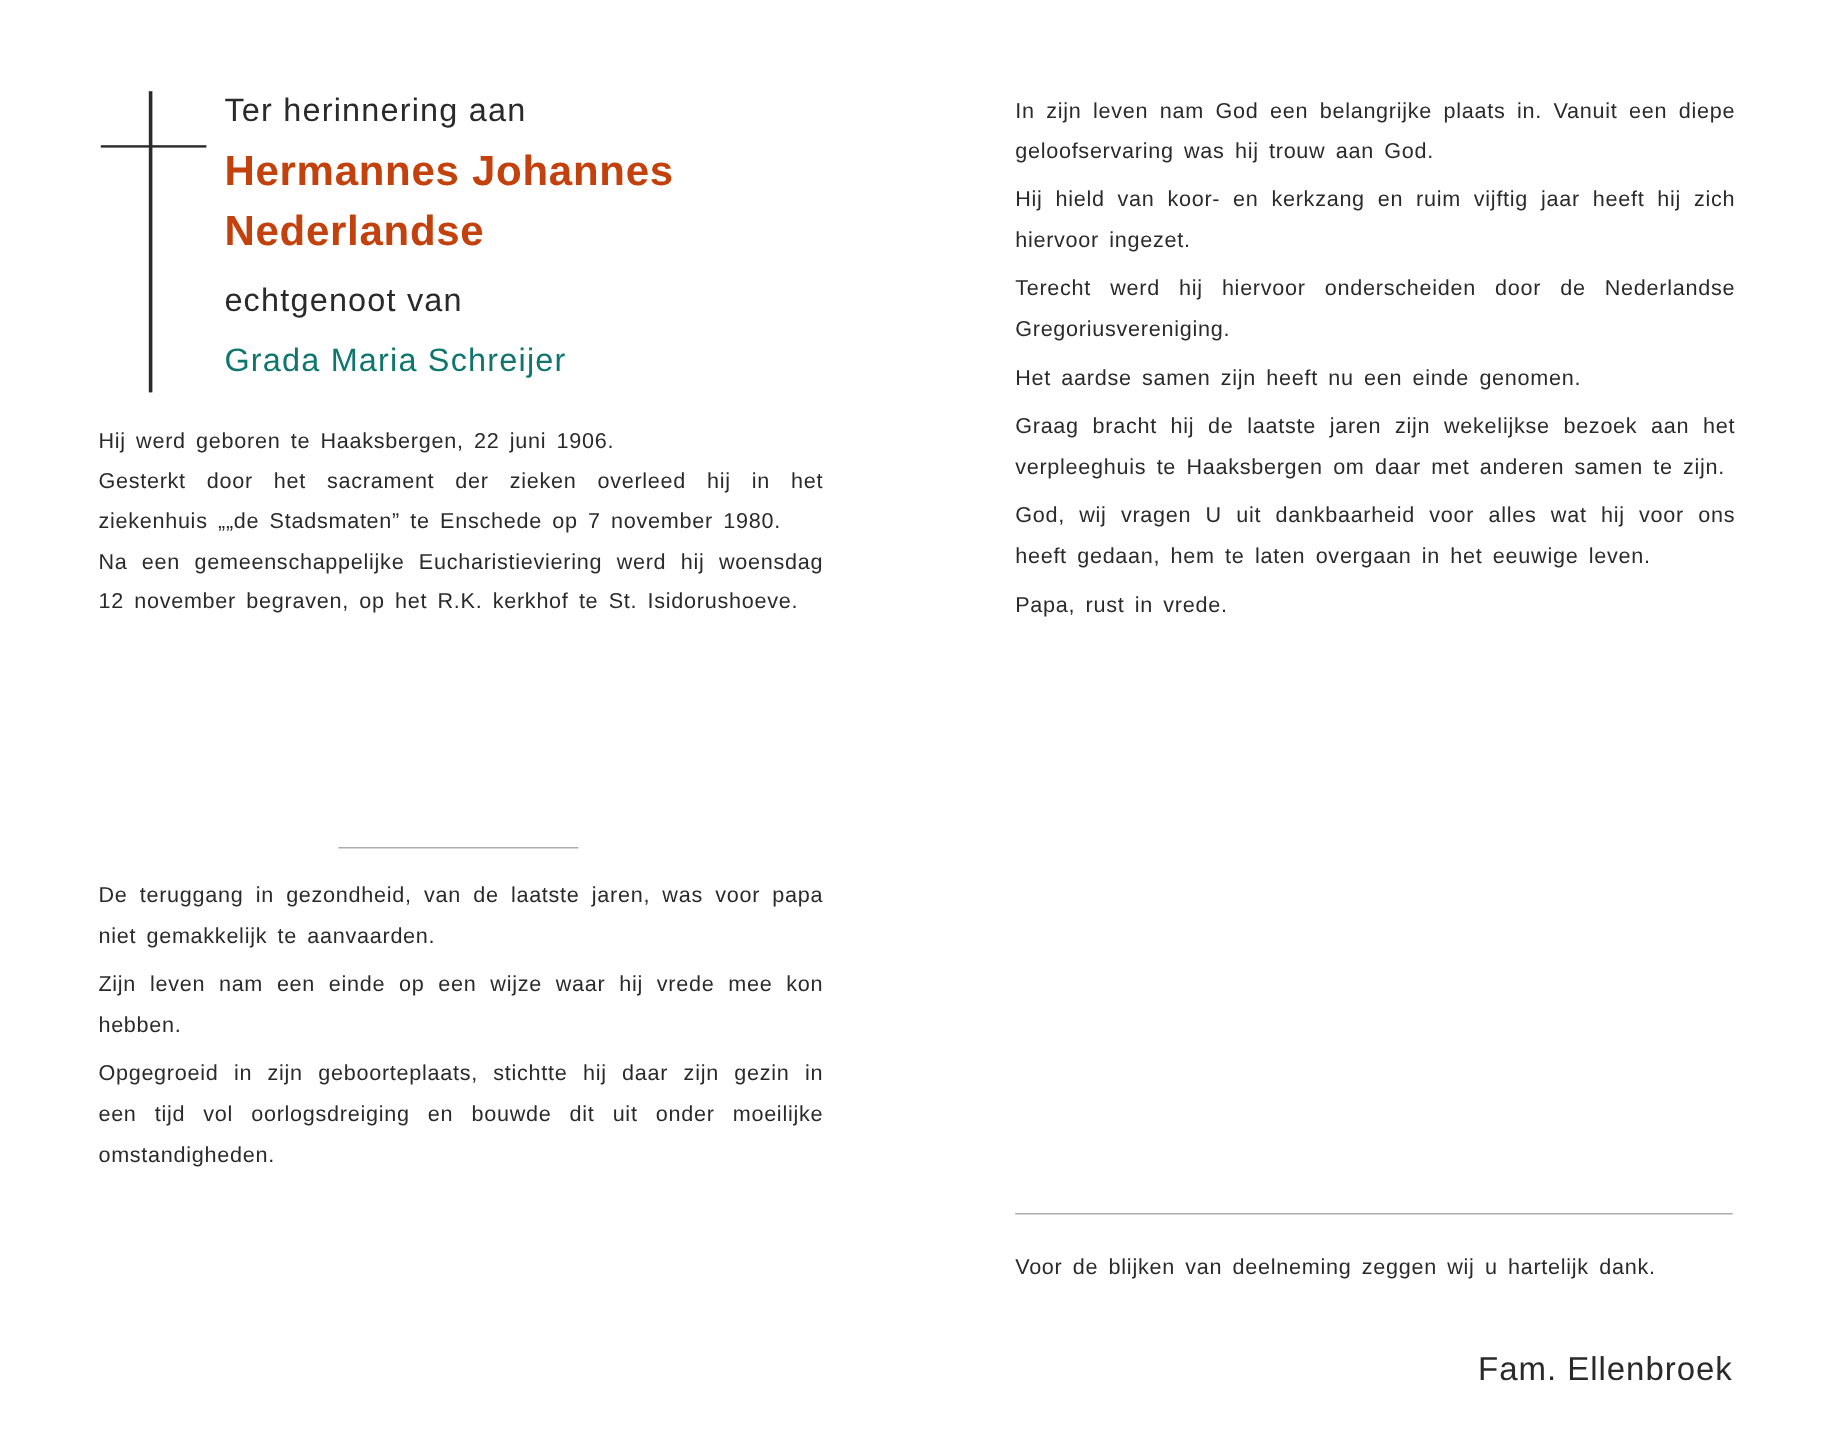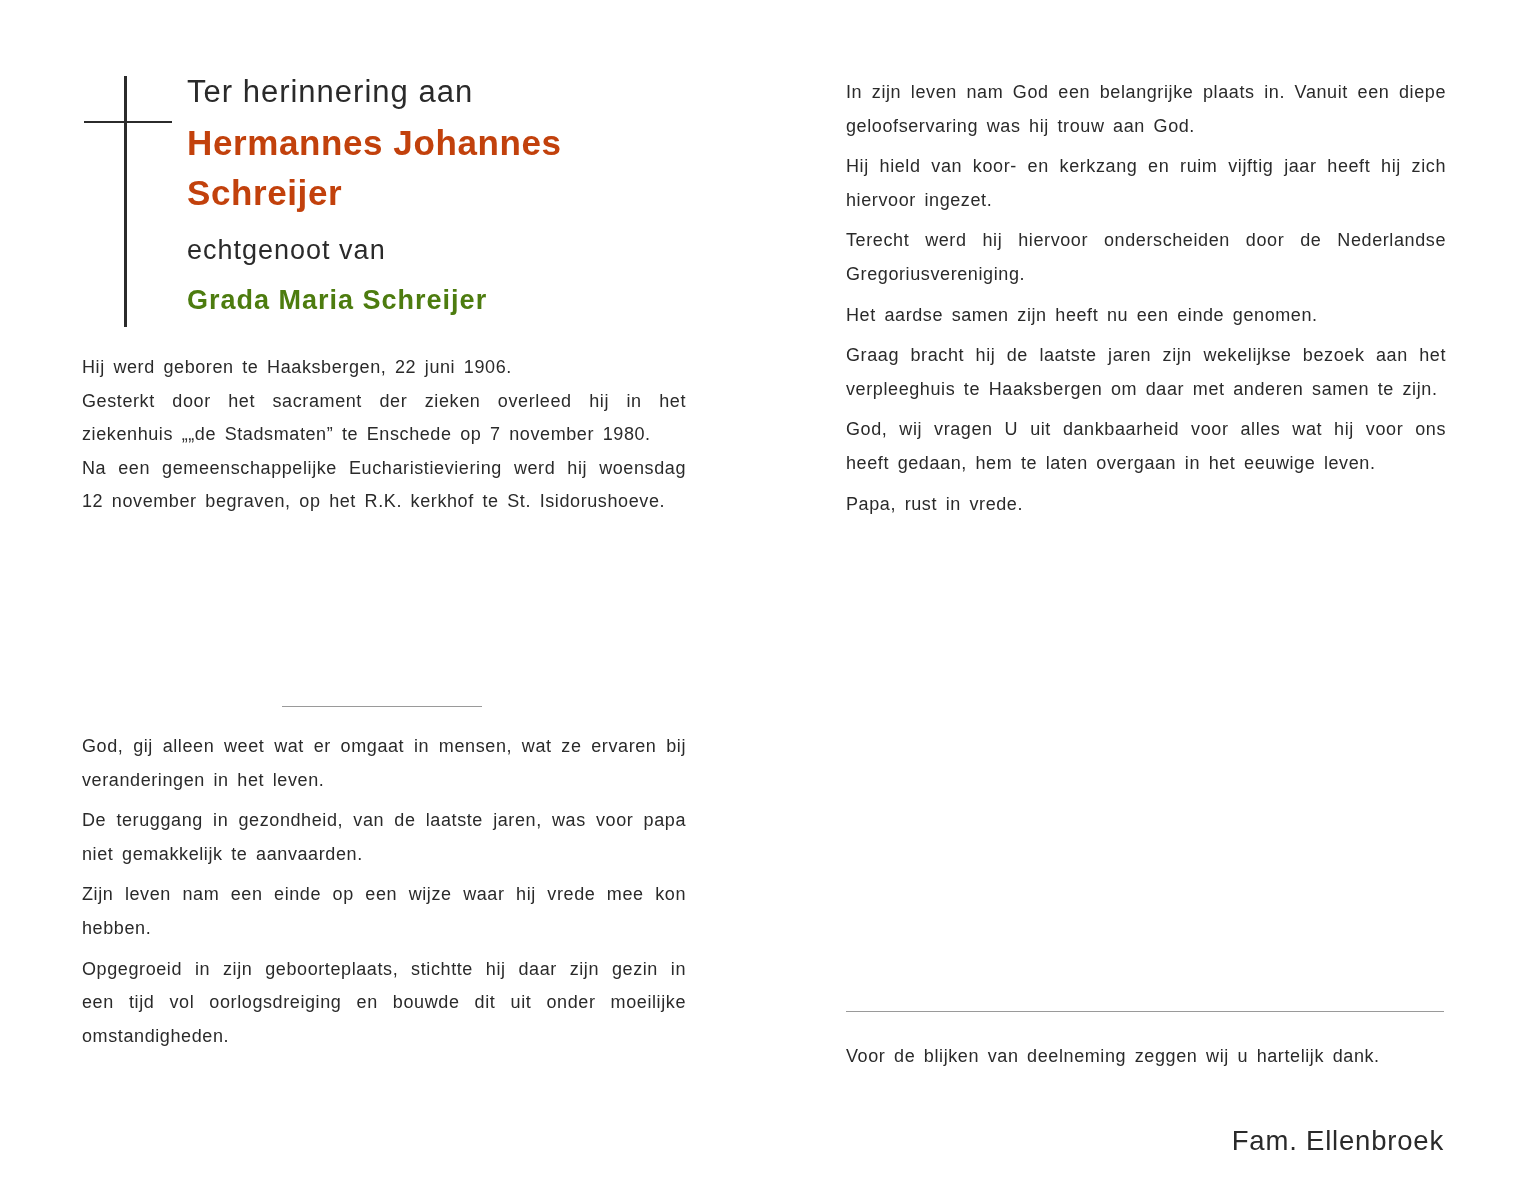--- a/index.html
+++ b/index.html
@@ -16,24 +16,24 @@
   .right { left: 846px; top: 0; width: 600px; }
 
   .justify p { margin: 0; text-align: justify; text-align-last: left; }
   .body-text { font-size: 18px; line-height: 33.6px; letter-spacing: 0.6px; word-spacing: 3px; }
 
   
   .cross-v { position: absolute; left: 124px; top: 76px; width: 3px; height: 251px; background: #2b2b2b; }
   .cross-h { position: absolute; left: 84px; top: 121px; width: 88px; height: 2px; background: #2b2b2b; }
 
   .header-block { position: absolute; left: 187px; top: 72px; width: 520px; }
-  .intro { font-size: 31px; letter-spacing: 1px; margin: 0; line-height: 40px; }
+  .intro { font-size: 27px; letter-spacing: 1px; margin: 0; line-height: 40px; }
   .name { font-size: 35px; font-weight: bold; letter-spacing: 0.6px; line-height: 50px; margin: 0; color: #c2410c; }
   .spouse-intro { font-size: 27px; letter-spacing: 1px; line-height: 40px; margin: 0; }
-  .spouse { font-size: 27px; font-weight: bold; letter-spacing: 1px; line-height: 40px; margin: 0; color: #4d7c0f; }
+  .spouse { font-size: 27px; font-weight: normal; letter-spacing: 1px; line-height: 40px; margin: 0; color: #0f766e; }
 
   .left-bio { position: absolute; top: 351px; left: 0; width: 604px; }
   .divider-short { position: absolute; left: 200px; top: 706px; width: 200px; height: 1px; background: #9a9a9a; }
   .left-reflect { position: absolute; top: 730px; left: 0; width: 604px; }
   .left-reflect p { margin-bottom: 7px; }
 
   .right-text { position: absolute; top: 76px; left: 0; width: 600px; }
   .right-text p { margin-bottom: 7px; }
 
   .divider-long { position: absolute; left: 0; top: 1011px; width: 598px; height: 1px; background: #9a9a9a; }
@@ -43,34 +43,33 @@
 </head>
 <body>
 
 <div>
   <div class="cross-v"></div>
   <div class="cross-h"></div>
 
   <div class="header-block">
     <p class="intro">Ter herinnering aan</p>
     <p class="name" style="margin-top:6px;">Hermannes Johannes</p>
-    <p class="name">Schreijer</p>
+    <p class="name">Nederlandse</p>
     <p class="spouse-intro" style="margin-top:12px;">echtgenoot van</p>
     <p class="spouse" style="margin-top:10px;">Grada Maria Schreijer</p>
   </div>
 
   <div class="col left">
     <div class="left-bio justify body-text">
       <p>Hij werd geboren te Haaksbergen, 22 juni 1906.</p>
       <p>Gesterkt door het sacrament der zieken overleed hij in het ziekenhuis „„de Stadsmaten” te Enschede op 7 november 1980.</p>
       <p>Na een gemeenschappelijke Eucharistieviering werd hij woensdag 12 november begraven, op het R.K. kerkhof te St. Isidorushoeve.</p>
     </div>
     <div class="divider-short"></div>
     <div class="left-reflect justify body-text">
-      <p>God, gij alleen weet wat er omgaat in mensen, wat ze ervaren bij veranderingen in het leven.</p>
       <p>De teruggang in gezondheid, van de laatste jaren, was voor papa niet gemakkelijk te aanvaarden.</p>
       <p>Zijn leven nam een einde op een wijze waar hij vrede mee kon hebben.</p>
       <p>Opgegroeid in zijn geboorteplaats, stichtte hij daar zijn gezin in een tijd vol oorlogsdreiging en bouwde dit uit onder moeilijke omstandigheden.</p>
     </div>
   </div>
 
   <div class="col right">
     <div class="right-text justify body-text">
       <p>In zijn leven nam God een belangrijke plaats in. Vanuit een diepe geloofservaring was hij trouw aan God.</p>
       <p>Hij hield van koor- en kerkzang en ruim vijftig jaar heeft hij zich hiervoor ingezet.</p>

